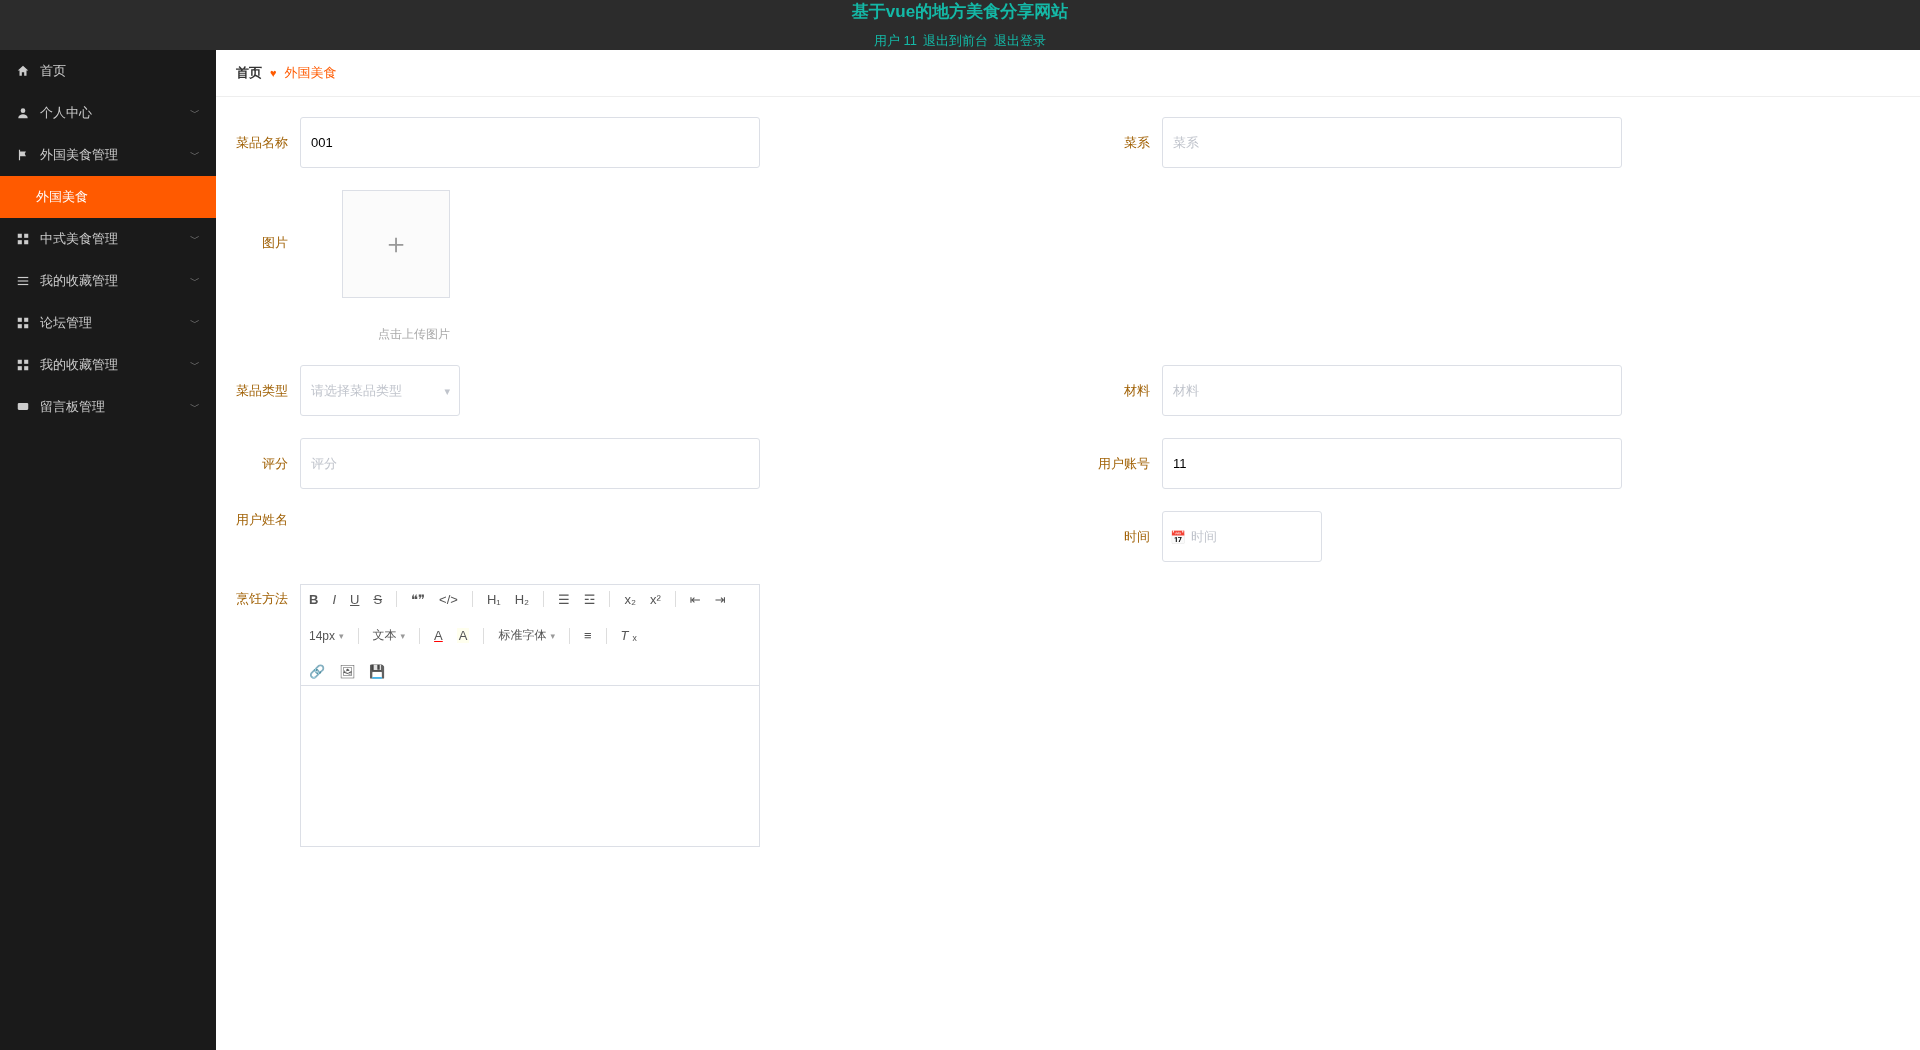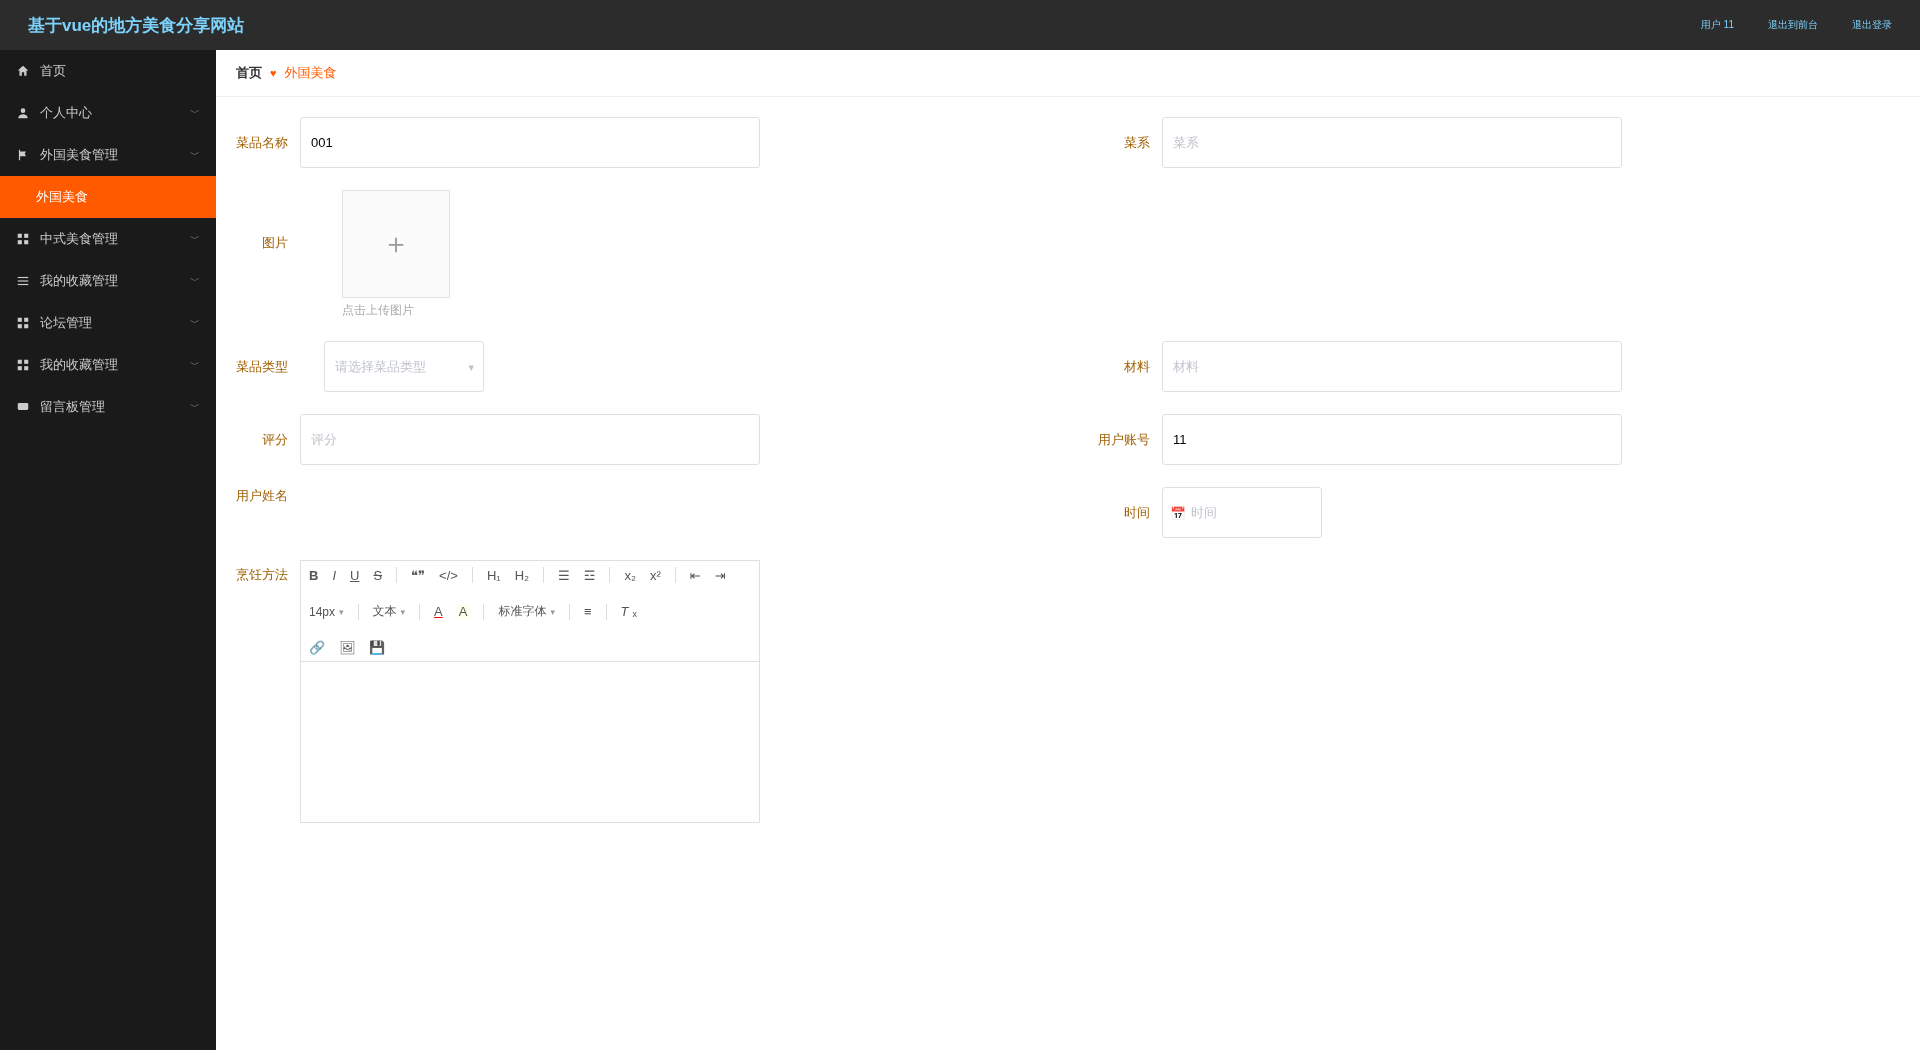--- a/index.html
+++ b/index.html
@@ -1,48 +1,48 @@
 <!DOCTYPE html>
 <html><head>
 <meta charset="utf-8">
 <style>
 * { box-sizing: border-box; margin: 0; padding: 0; }
 body { font-family: "Microsoft YaHei", Arial, sans-serif; background: #fff; font-size: 13px; color: #333; }
-.header { background: #2c2c2c; color: #7dd3fc; height: 50px; display: flex; align-items: center; padding: 0 28px; justify-content: space-between; }
+.header { background: #2c2c2c; color: #14b8a6; height: 50px; display: flex; align-items: center; padding: 0 28px; justify-content: space-between; flex-direction: column; }
 .header-title { font-size: 17px; font-weight: bold; }
-.header-right { display: flex; gap: 34px; font-size: 10px; }
+.header-right { display: flex; gap: 6px; font-size: 13px; }
 .header-right span { cursor: pointer; }
 .container { display: flex; height: calc(100vh - 50px); }
 .sidebar { width: 216px; background: #1a1a1a; color: #ccc; overflow-y: auto; flex-shrink: 0; }
 .sidebar-item { display: flex; align-items: center; padding: 12px 16px; cursor: pointer; font-size: 13px; justify-content: space-between; }
 .sidebar-item.active { background: #ff5a00; color: #fff; padding-left: 36px; }
 .sidebar-item-left { display: flex; align-items: center; gap: 10px; }
 .sidebar-icon { width: 14px; height: 14px; display: inline-flex; align-items: center; justify-content: center; }
 .chevron { font-size: 10px; color: #888; }
 .main { flex: 1; background: #fff; overflow-y: auto; padding: 0; }
 .breadcrumb { padding: 14px 20px; font-size: 13px; border-bottom: 1px solid #eee; display: flex; align-items: center; gap: 8px; }
 .breadcrumb .home { font-weight: bold; color: #333; }
 .breadcrumb .heart { color: #ff5a00; font-size: 11px; }
 .breadcrumb .current { color: #ff5a00; }
 .form-area { padding: 20px; }
 .form-row { display: flex; gap: 60px; margin-bottom: 22px; align-items: flex-start; }
 .form-group { display: flex; align-items: center; }
 .form-group.wide { flex: 1; }
 .form-label { width: 64px; text-align: right; color: #a16207; font-size: 13px; padding-right: 12px; flex-shrink: 0; }
 .form-input { border: 1px solid #dcdfe6; border-radius: 3px; padding: 17px 10px; font-size: 13px; width: 460px; outline: none; }
 .form-input::placeholder { color: #c0c4cc; }
-.form-input.short { width: 160px; margin-left: 24px; }
+.form-input.short { width: 160px; }
 .form-input.date { width: 160px; padding-left: 28px; }
 .date-wrap { position: relative; }
 .date-wrap .cal-icon { position: absolute; left: 8px; top: 50%; transform: translateY(-50%); color: #c0c4cc; font-size: 13px; }
 .select-wrap { position: relative; display: inline-block; }
 .select-wrap::after { content: "▾"; position: absolute; right: 10px; top: 50%; transform: translateY(-50%); color: #c0c4cc; pointer-events: none; font-size: 11px; }
 .upload-box { width: 108px; height: 108px; border: 1px solid #dcdfe6; display: flex; align-items: center; justify-content: center; cursor: pointer; background: #fbfbfb; }
 .upload-plus { font-size: 28px; color: #999; font-weight: 200; }
-.upload-hint { color: #aaa; font-size: 12px; margin-top: 4px; }
+.upload-hint { color: #aaa; font-size: 12px; margin-top: 28px; text-align: right; }
 .editor-box { border: 1px solid #dcdfe6; width: 460px; }
 .editor-toolbar { border-bottom: 1px solid #dcdfe6; padding: 6px 8px; display: flex; flex-wrap: wrap; gap: 10px 14px; align-items: center; font-size: 13px; color: #555; }
 .editor-toolbar .tb-item { cursor: pointer; display: inline-flex; align-items: center; gap: 4px; }
 .editor-toolbar .sep { width: 1px; height: 16px; background: #ddd; }
 .editor-content { min-height: 160px; padding: 10px; background: #fff; }
 .tb-font-select { display: inline-flex; align-items: center; gap: 4px; font-size: 12px; }
 .tb-font-select .caret { font-size: 9px; color: #999; }
 svg { display: block; }
 </style>
 </head>

